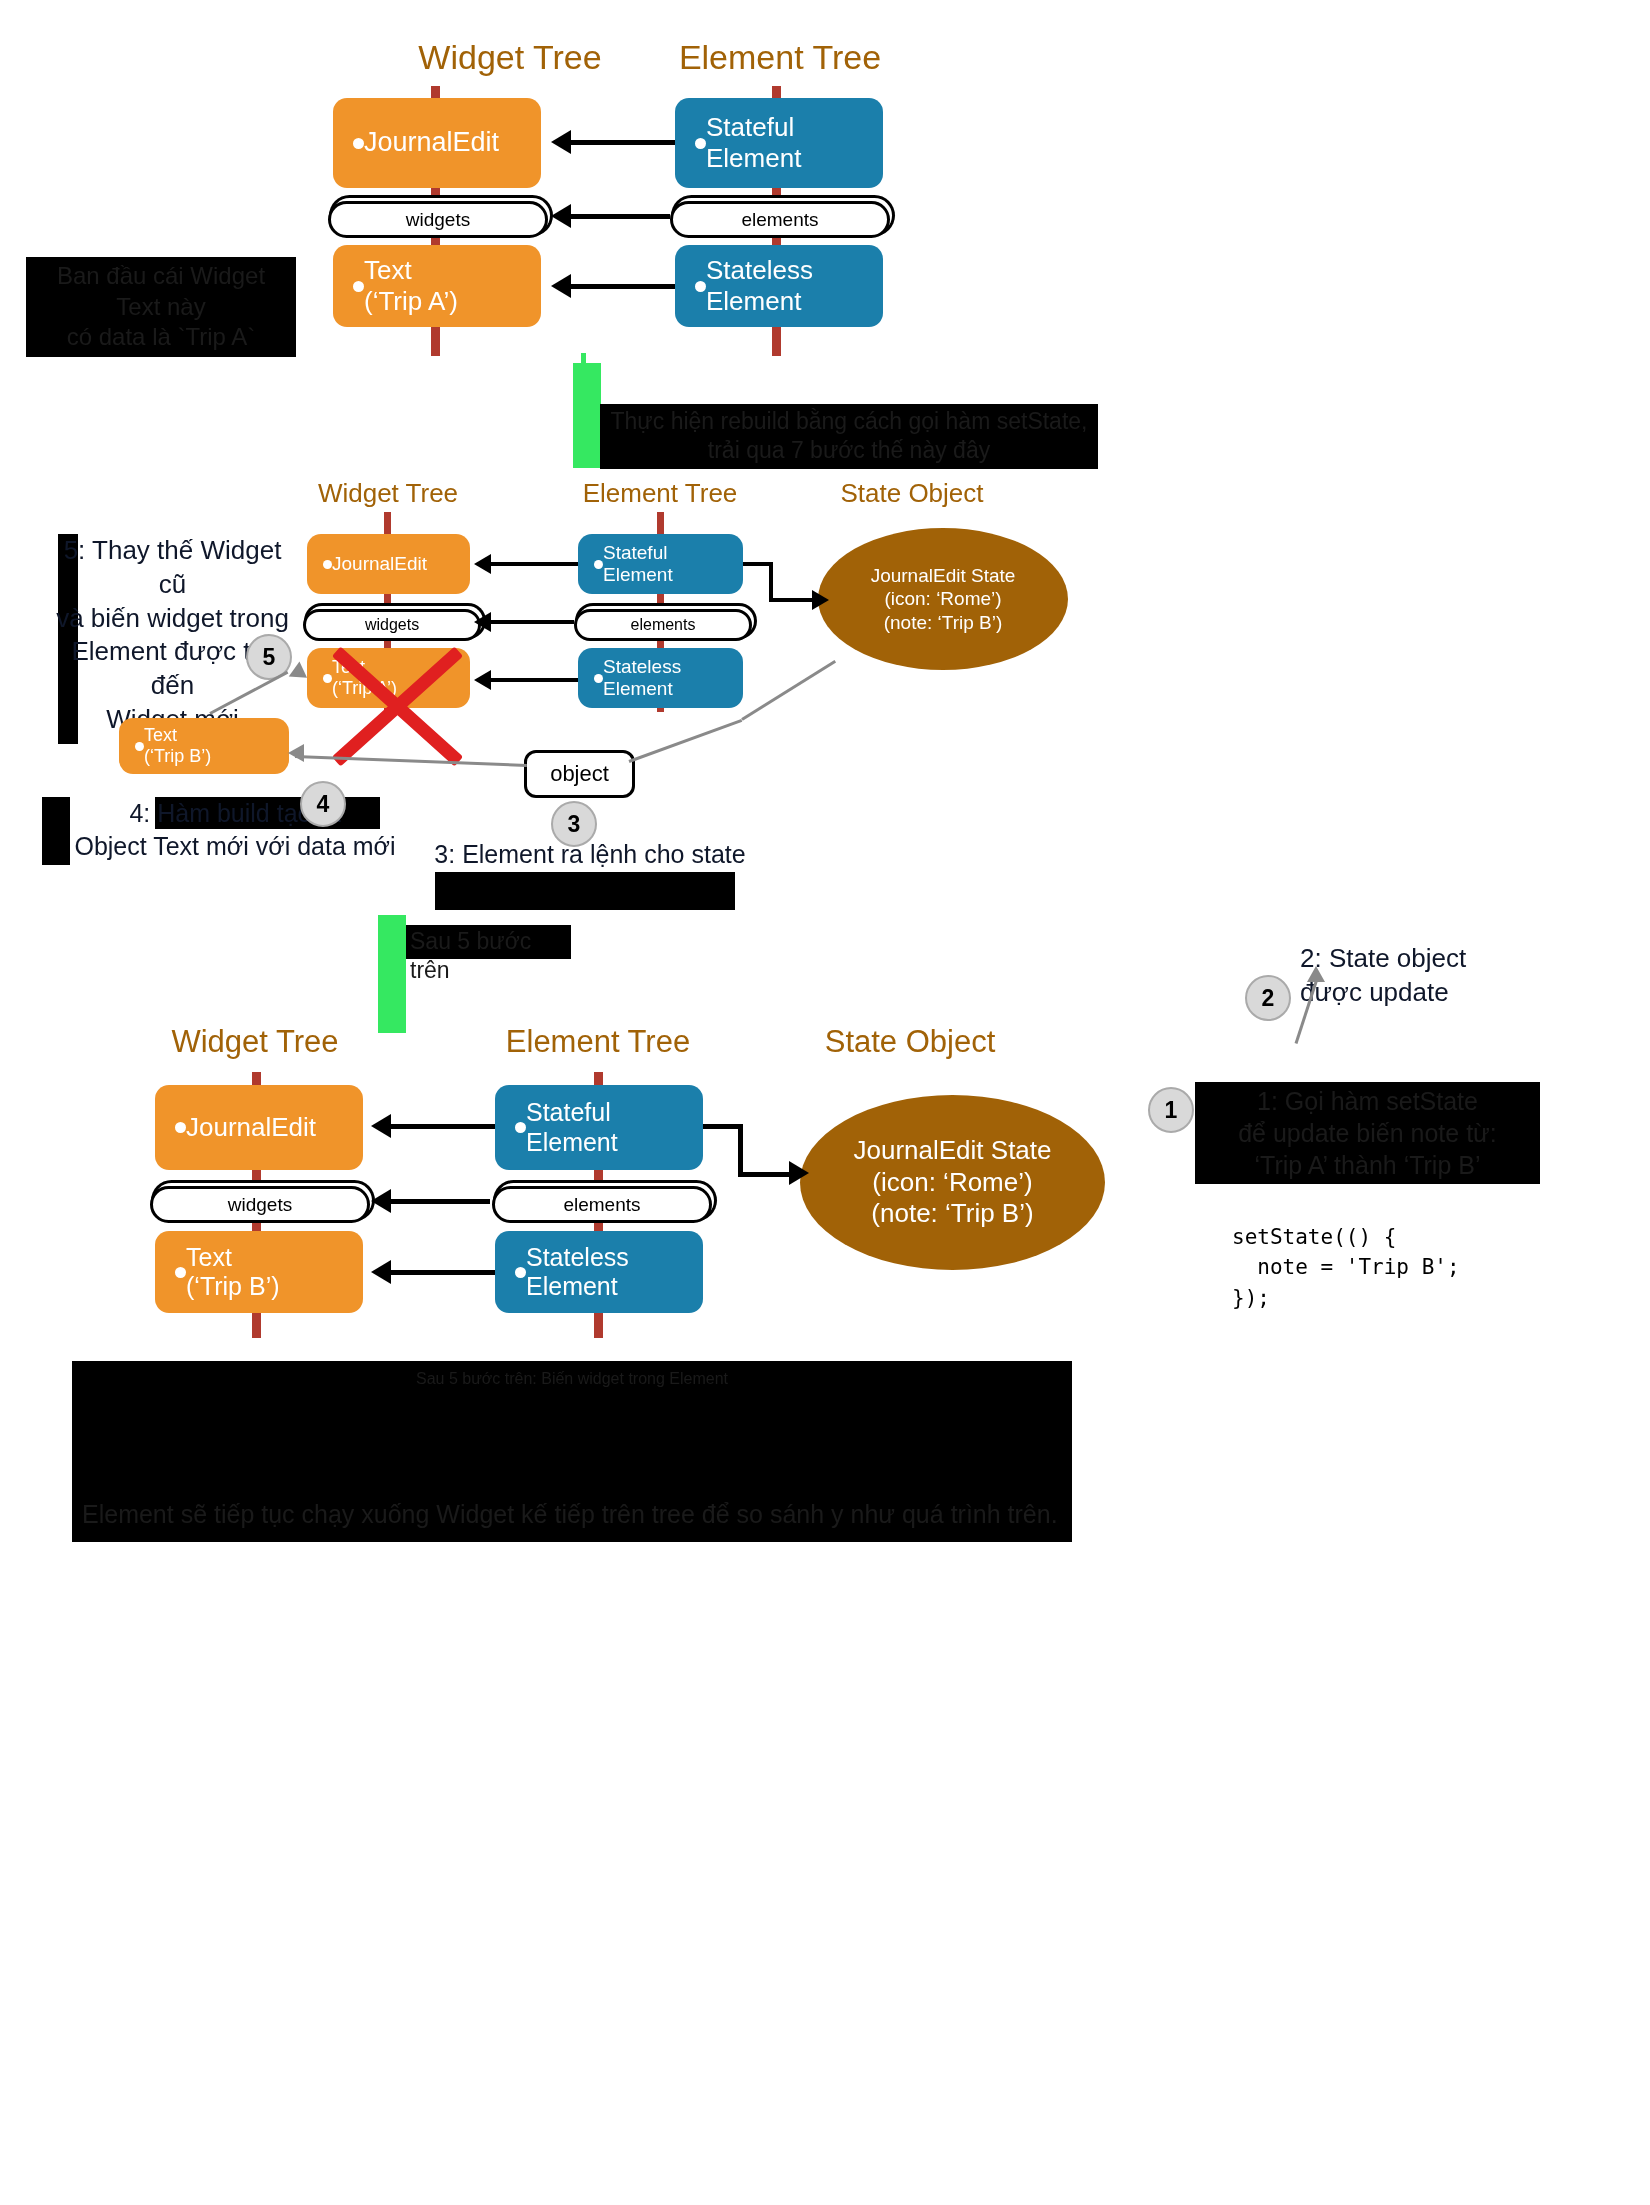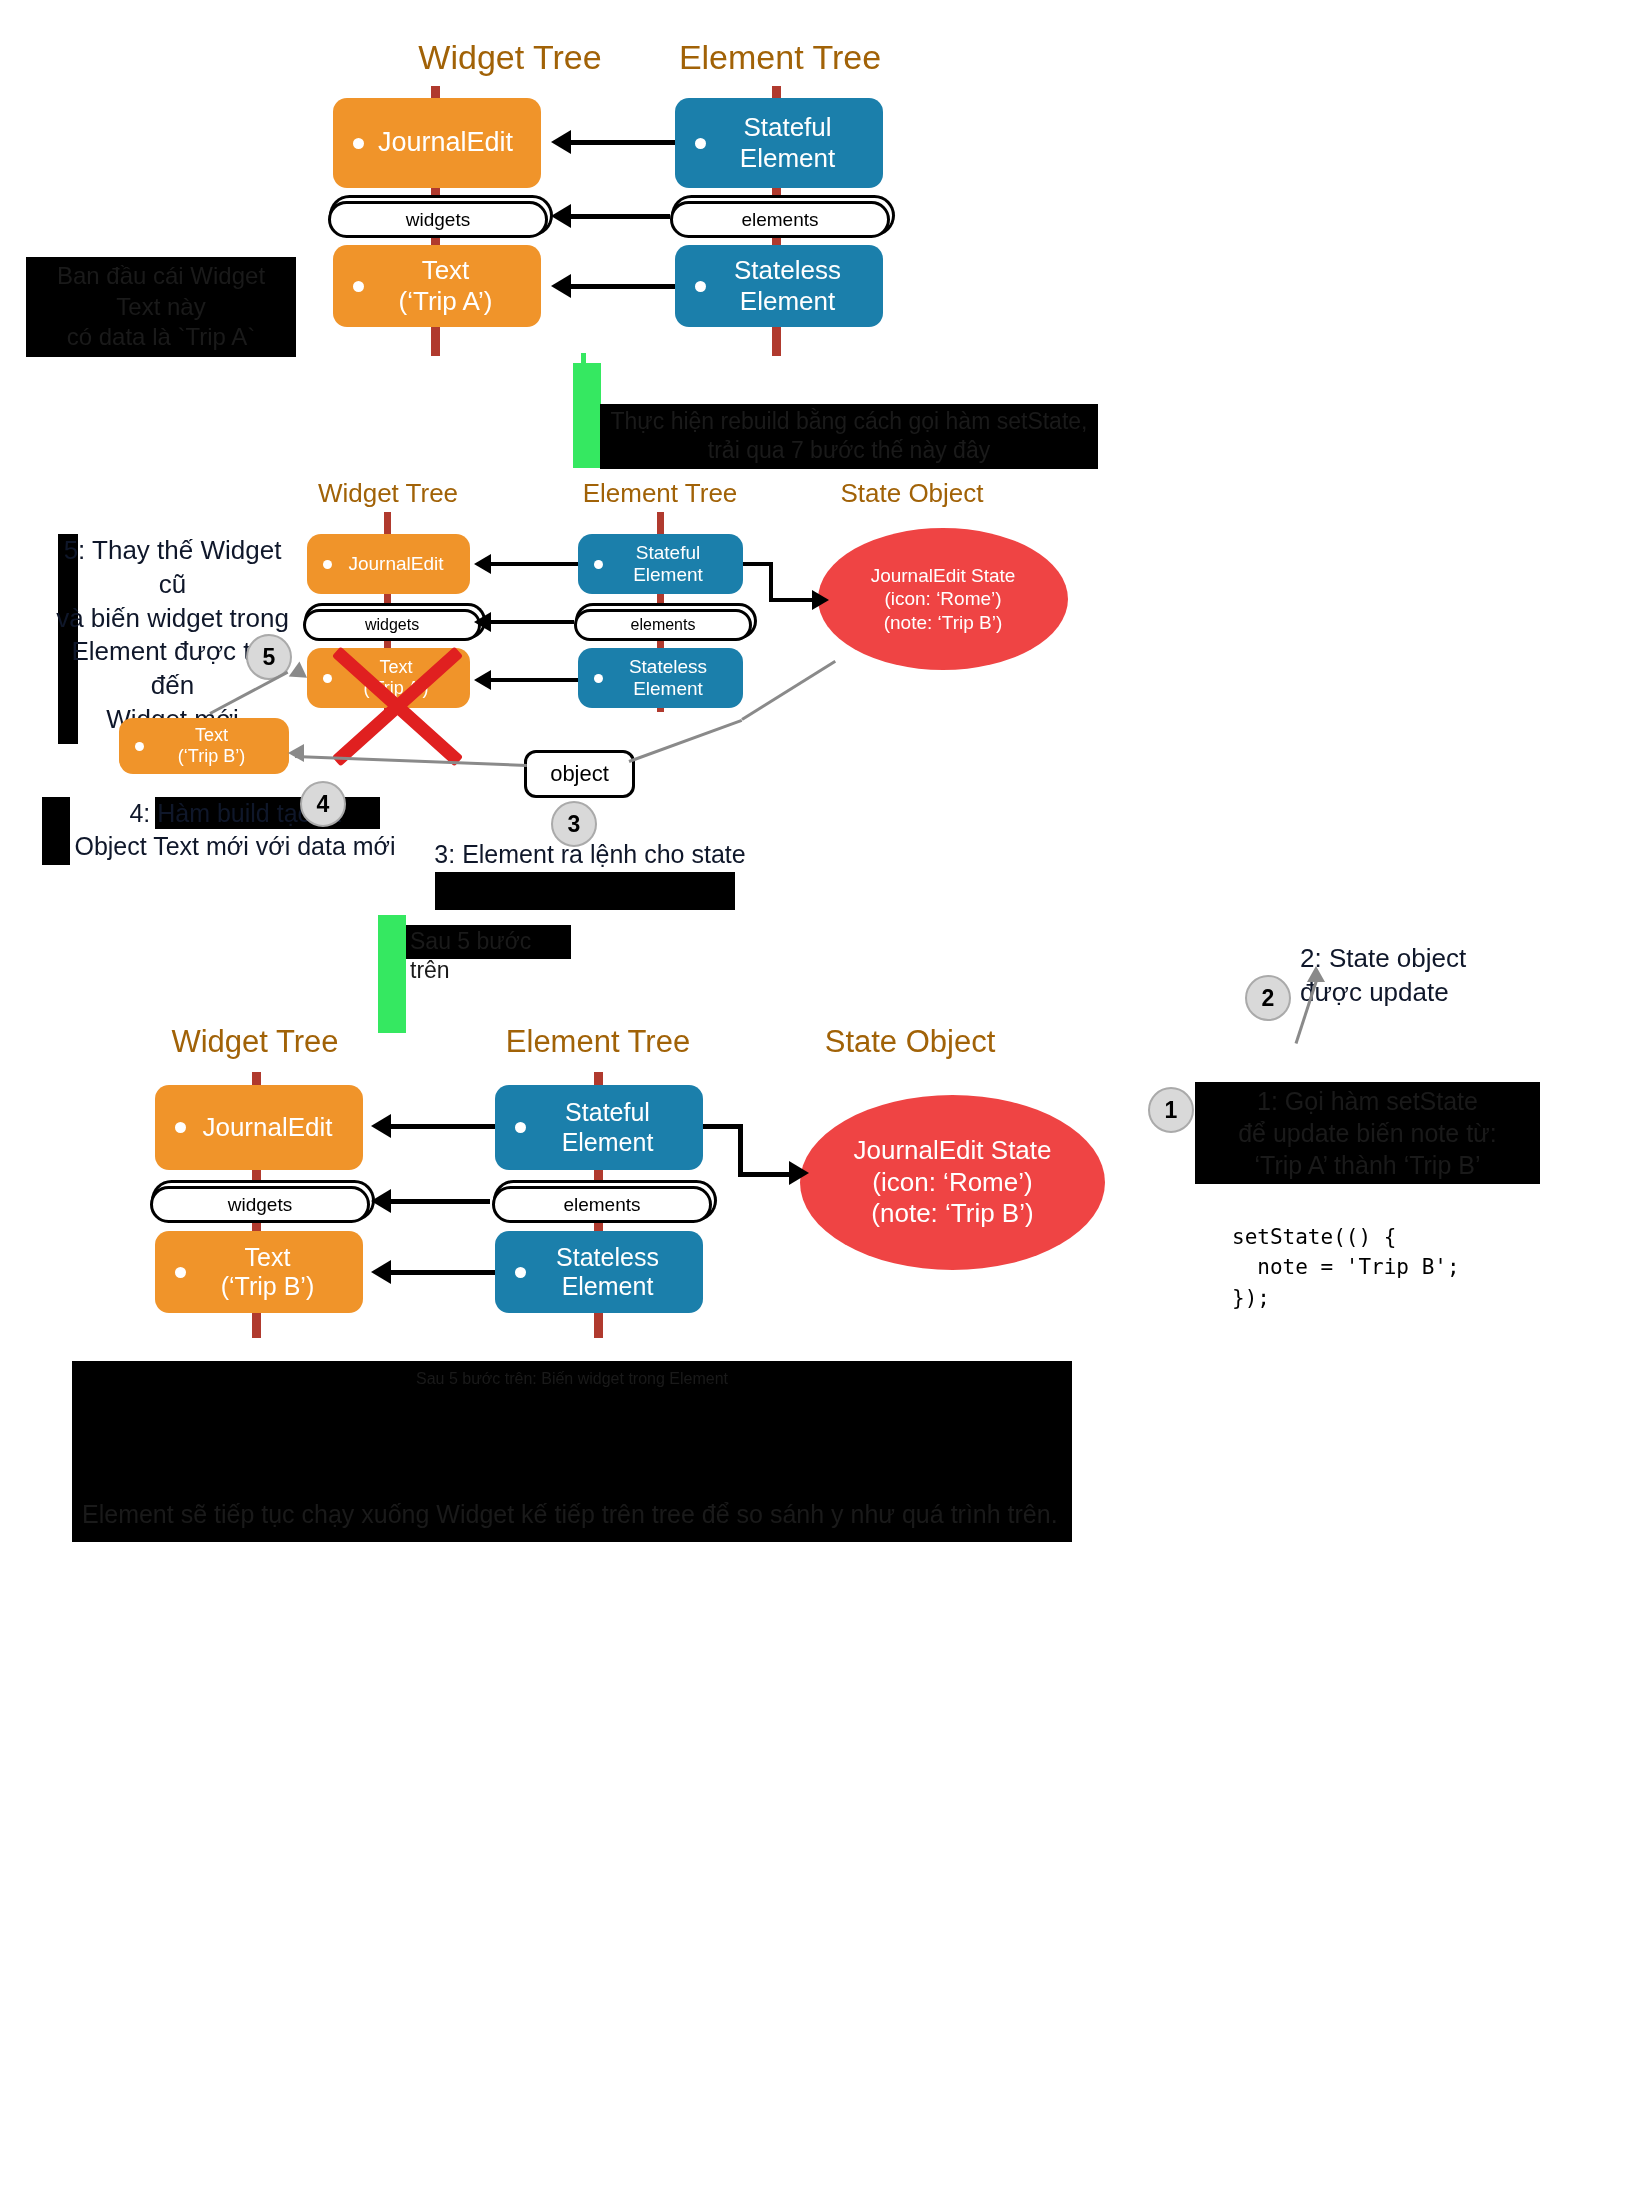--- a/index.html
+++ b/index.html
@@ -11,21 +11,21 @@
   
   .trunk{position:absolute;width:9px;background:#b03a2e;}
   
   .node{
     position:absolute;border-radius:14px;display:flex;align-items:center;
     color:#fff;box-sizing:border-box;
   }
   .node .bullet{
     width:11px;height:11px;border-radius:50%;background:#fff;flex:0 0 auto;
   }
-  .node .nlabel{flex:1;text-align:center;line-height:1.18;padding-right:14px;}
+  .node .nlabel{flex:1;text-align:left;line-height:1.18;padding-right:14px;}
   .orange{background:#f0942a;}
   .blue{background:#1b7fab;}
   
   .cyl{
     position:absolute;background:#fff;border:3.5px solid #000;border-radius:26px;
     display:flex;align-items:center;justify-content:center;color:#000;
     box-shadow:3px -4px 0 -1px #fff, 3px -4px 0 2px #000;
   }
   .cyl span{font-size:19px;}
   
@@ -33,21 +33,21 @@
   .arrow-head{
     position:absolute;width:0;height:0;
     border-top:12px solid transparent;border-bottom:12px solid transparent;
     border-right:20px solid #000;
   }
   .arrow-head.right{
     border-right:none;border-left:20px solid #000;
   }
   
   .ellipse{
-    position:absolute;background:#ef4444;border-radius:50%;
+    position:absolute;background:#a16207;border-radius:50%;
     display:flex;align-items:center;justify-content:center;text-align:center;
     color:#fff;line-height:1.22;
   }
   
   .tree-title{position:absolute;text-align:center;color:#a16207;}
   
   .step-circle{
     position:absolute;border-radius:50%;background:#d9d9d9;border:2px solid #aaa;
     display:flex;align-items:center;justify-content:center;
     font-weight:bold;color:#000;

